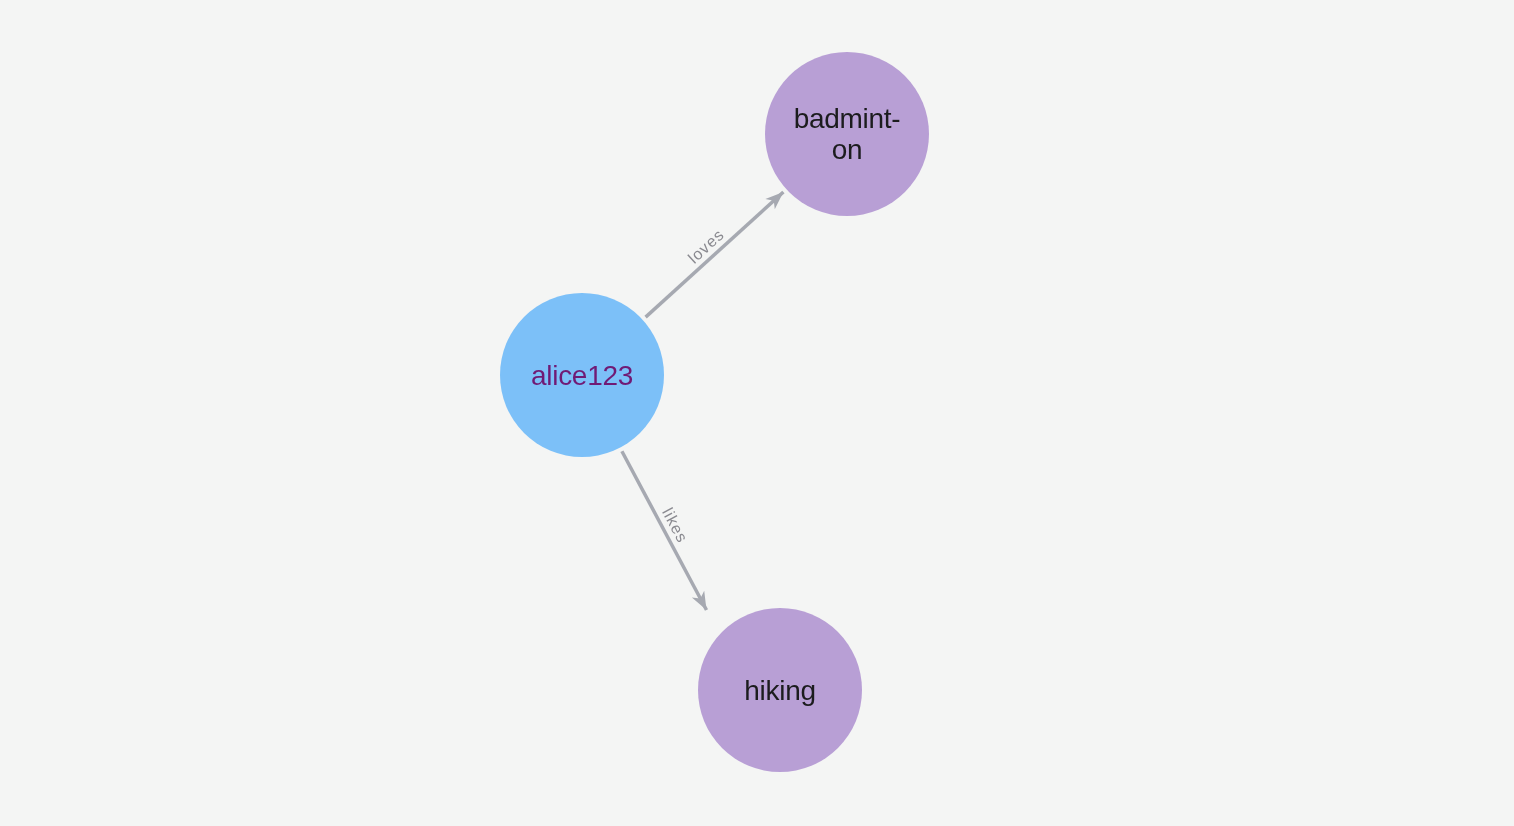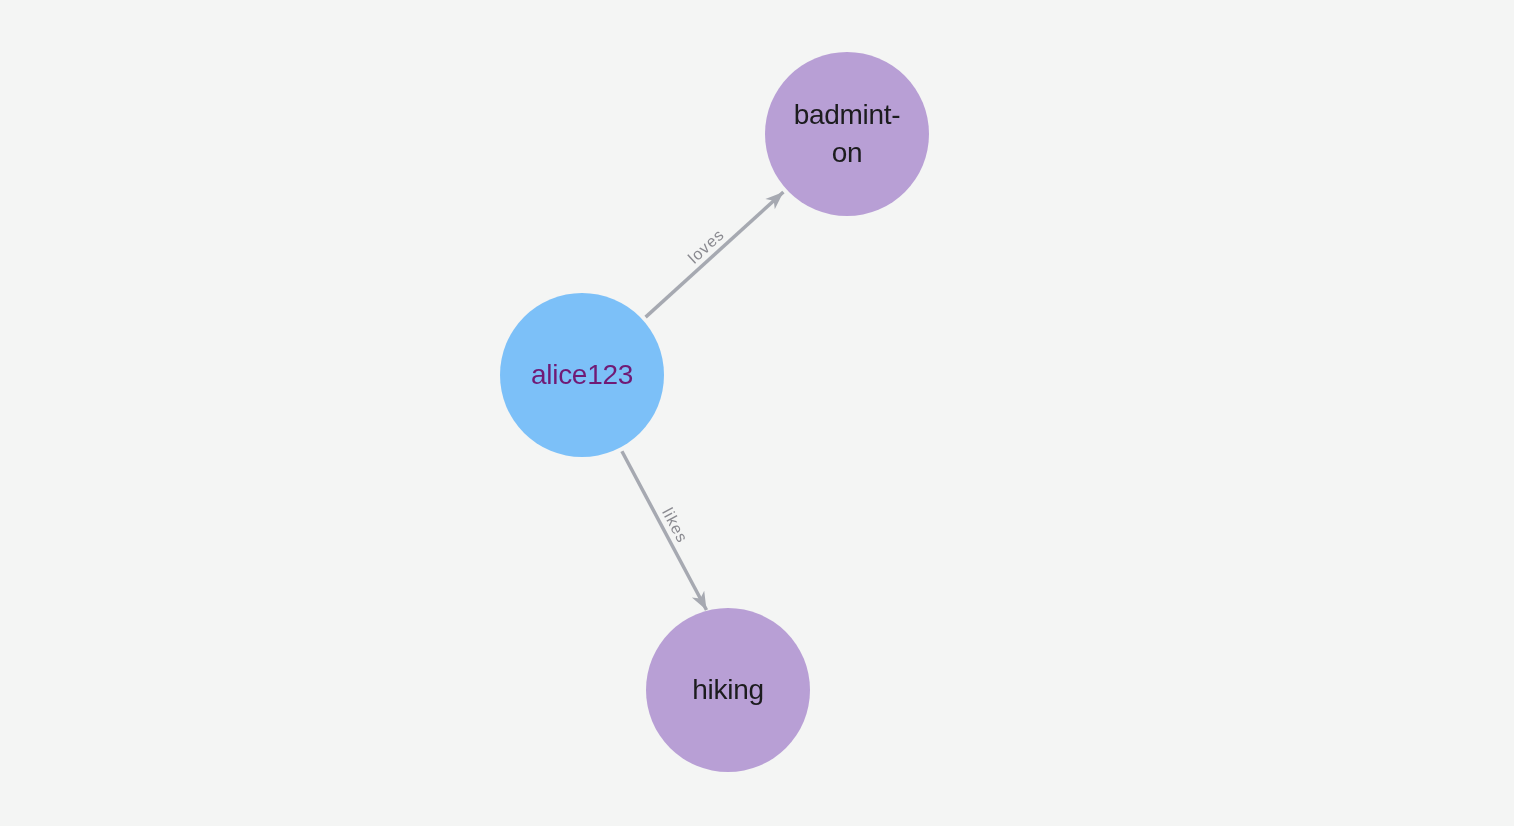--- a/index.html
+++ b/index.html
@@ -41,28 +41,28 @@
     height: 164px;
     border-radius: 50%;
     display: flex;
     align-items: center;
     justify-content: center;
     cursor: pointer;
     user-select: none;
   }
   .node-label {
     font-size: 28px;
-    line-height: 38px;
+    line-height: 31px;
     letter-spacing: -0.3px;
     text-align: center;
     white-space: pre-line;
   }
   .node-alice    { left: 500px; top: 293px; }
   .node-badminton{ left: 765px; top:  52px; }
-  .node-hiking   { left: 646px; top: 608px; }
+  .node-hiking   { left: 698px; top: 608px; }
 </style>
 </head>
 <body>
 
 <div class="stage" style="background: rgb(244, 245, 244);">
 
   <svg class="edge-layer" viewBox="0 0 1514 826">
     <defs>
       <marker id="arrowhead" markerUnits="userSpaceOnUse" markerWidth="20" markerHeight="16" refX="19" refY="8" orient="auto">
         <path d="M1,1 L19,8 L1,15 L6,8 Z" fill="#a6a9b1"></path>

